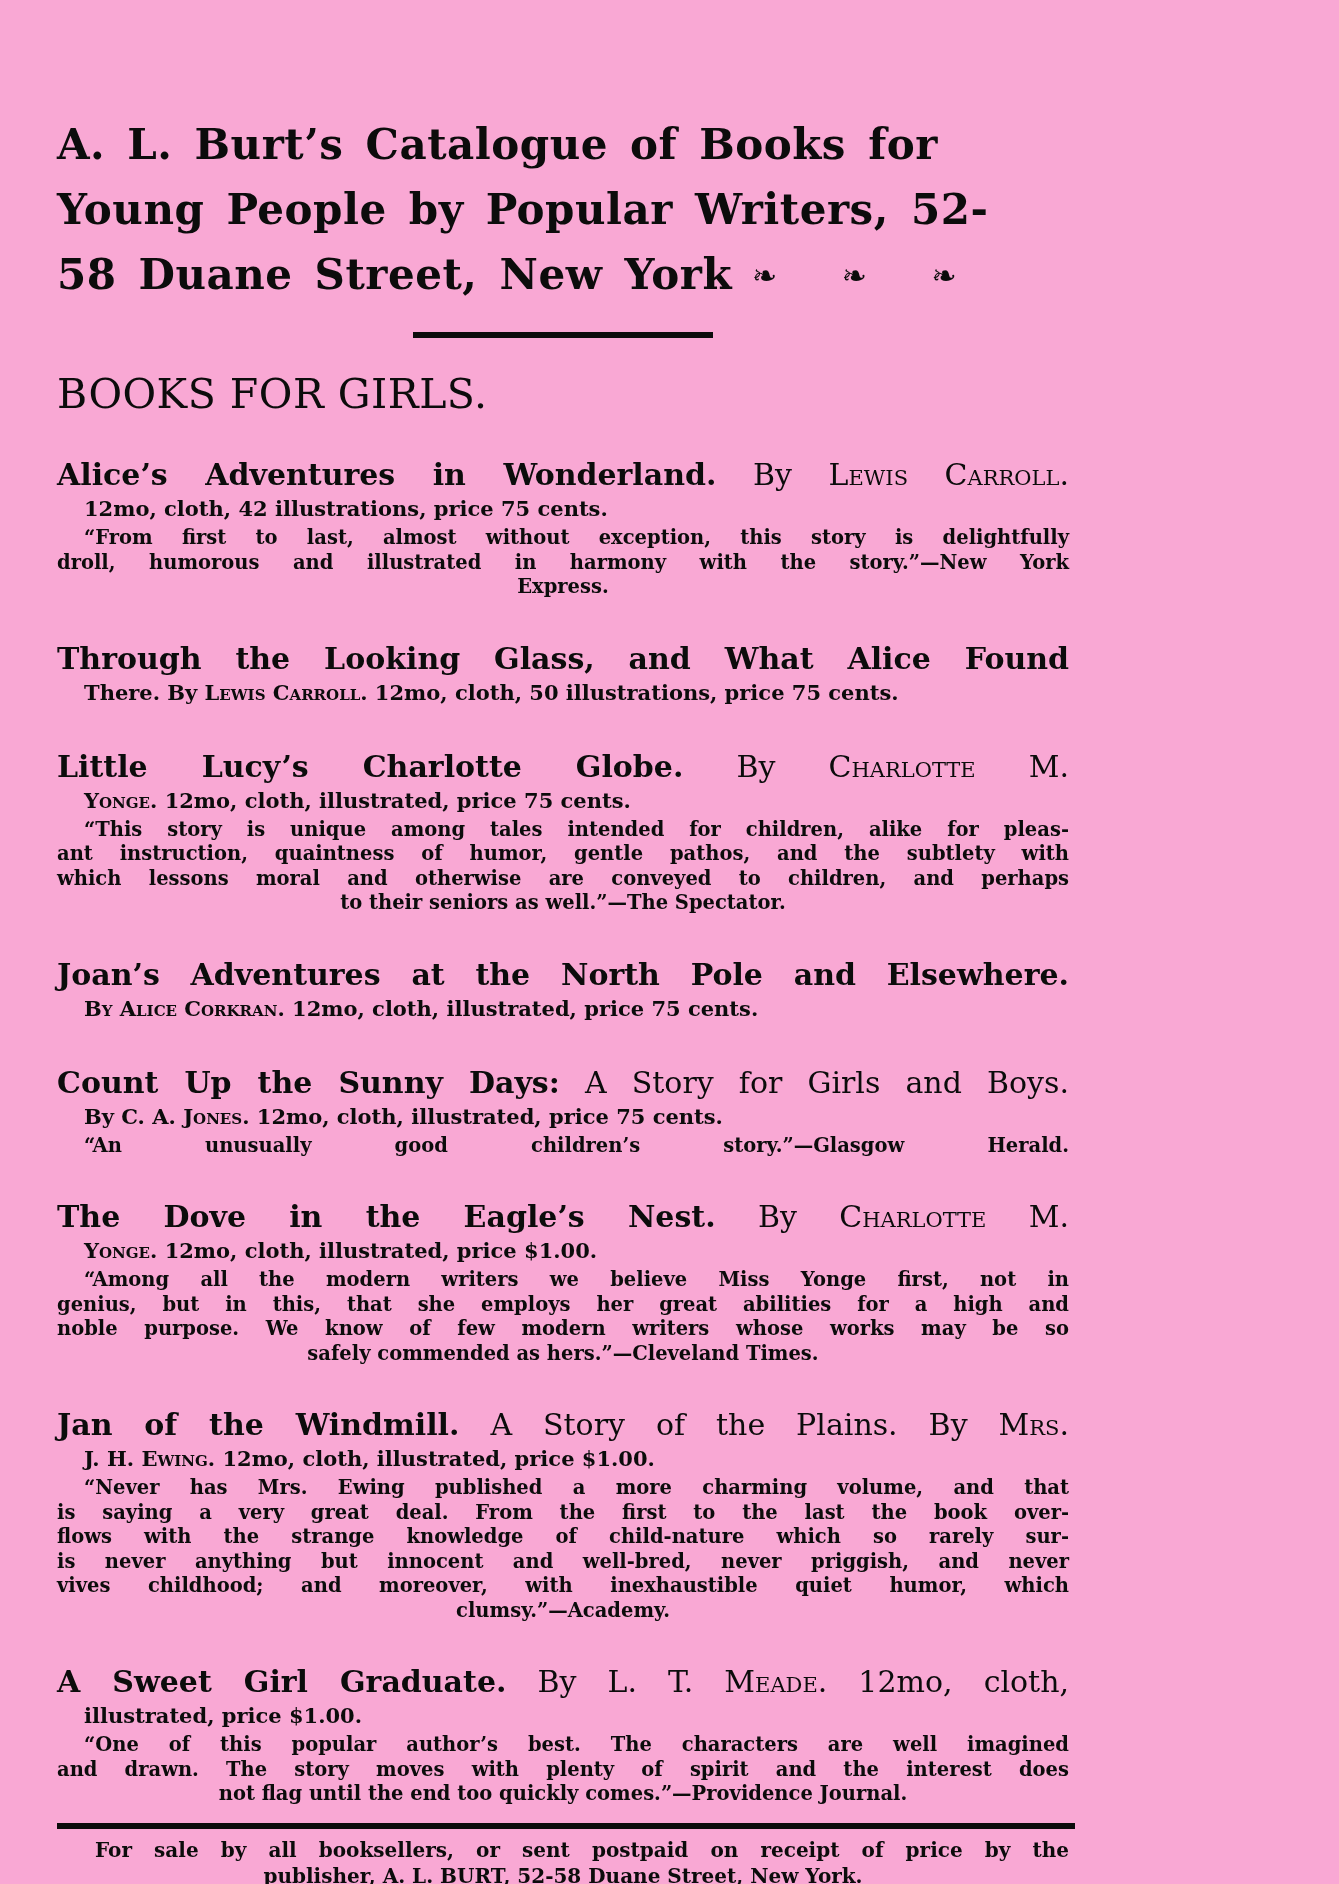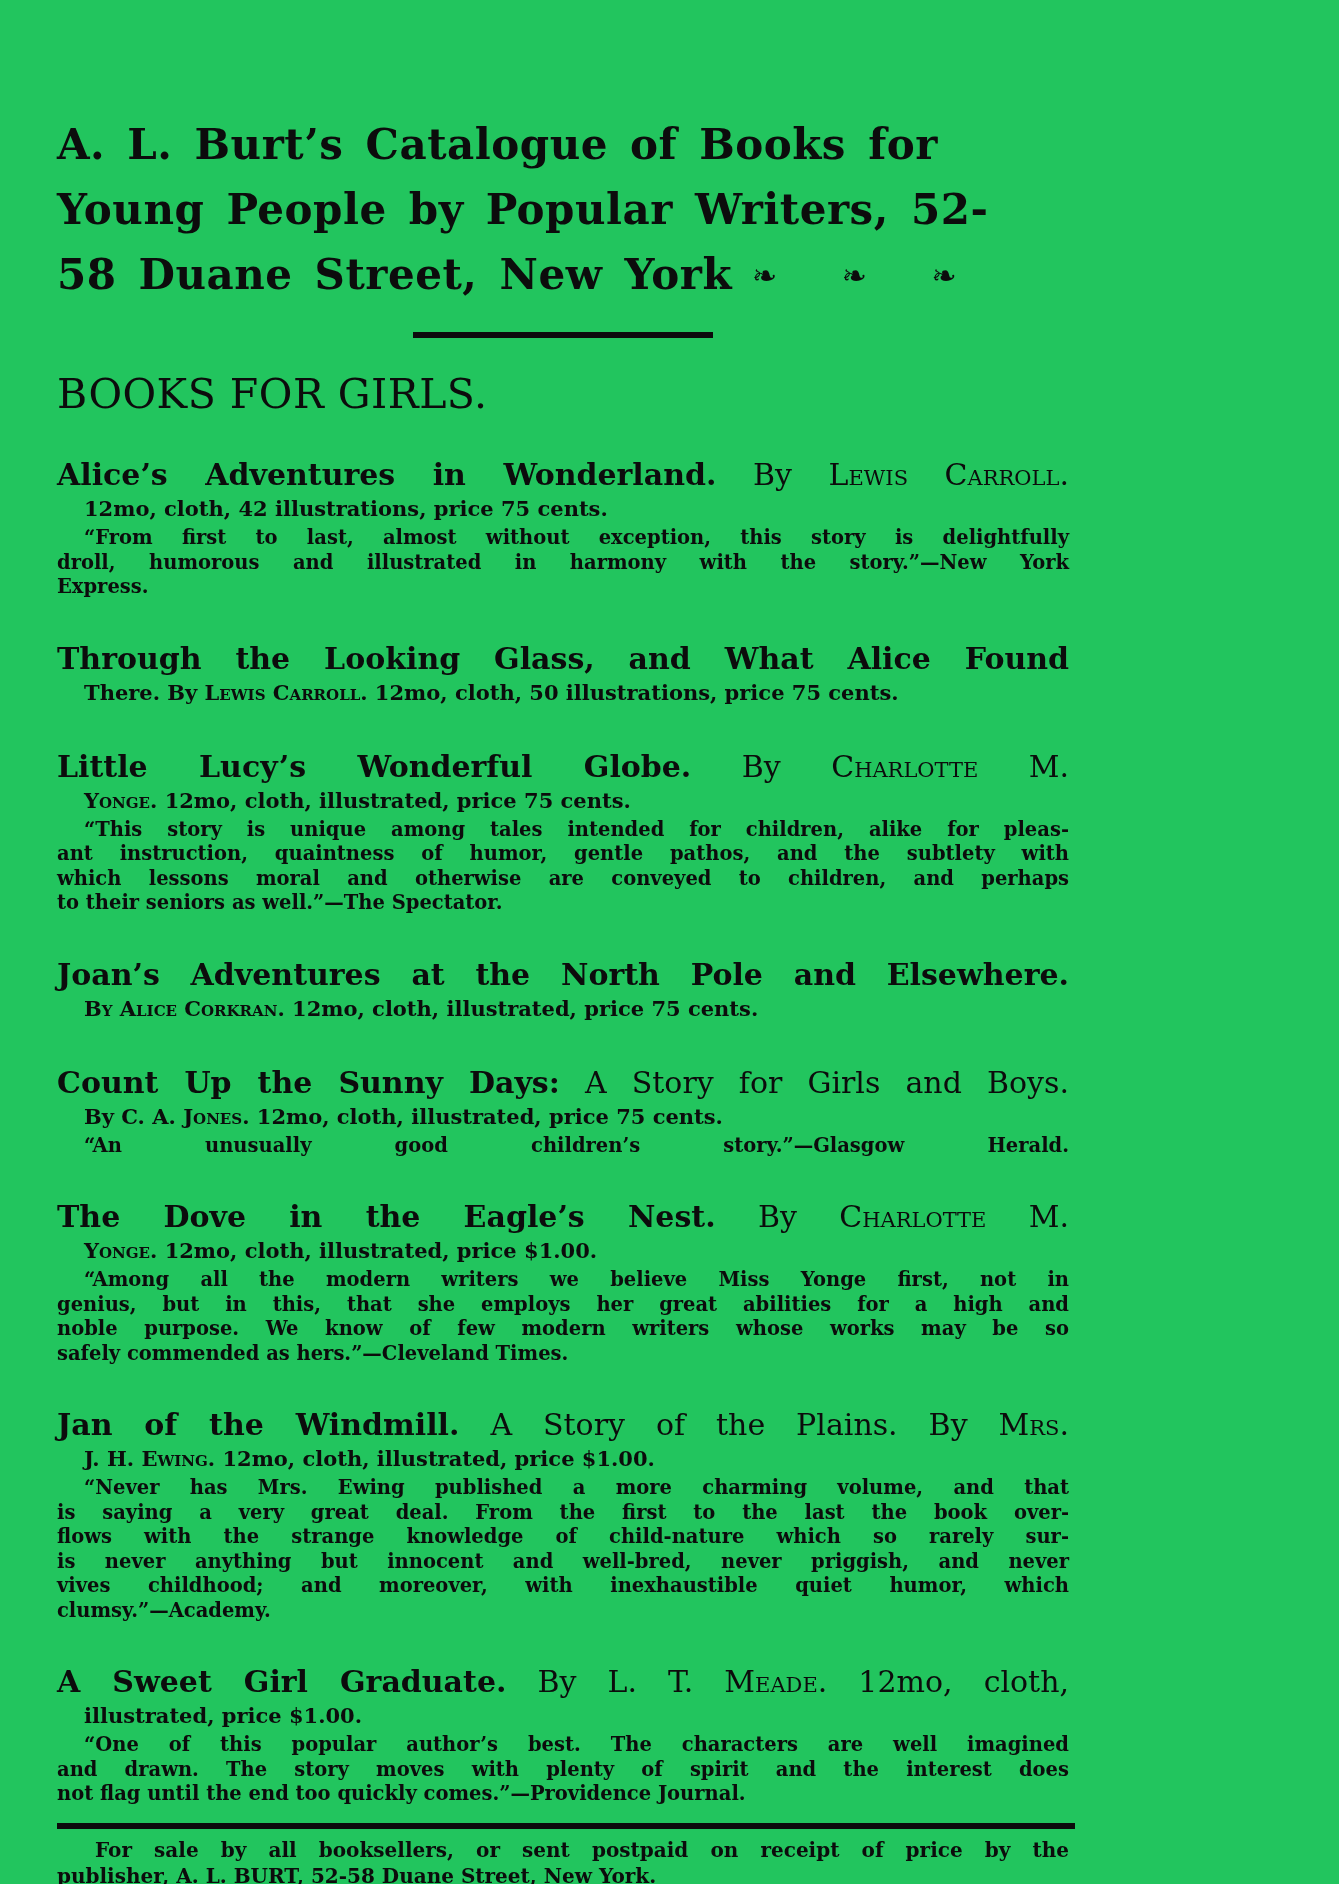--- a/index.html
+++ b/index.html
@@ -1,20 +1,20 @@
 <!DOCTYPE html>
 <html><head>
 <meta charset="utf-8">
 <style>
   html,body{margin:0;padding:0;background:#e8e8e8;}
   .scan-page{
     position:relative;
     width:1339px;
     height:1884px;
-    background:#22c55e;
+    background:#f9a8d4;
     color:#0c0c0c;
     font-family:"DejaVu Serif", serif;
     overflow:hidden;
     margin:0 auto;
   }
   .column{
     position:absolute;
     left:57px;
     top:112px;
     width:1012px;
@@ -66,21 +66,21 @@
     padding-left:27px;
     font-weight:bold;
   }
   .entry-meta .seg-p{font-weight:bold;margin-top:26px;}
   .entry-meta .seg-sc{font-weight:bold;font-variant:small-caps;}
   .entry-quote{margin-top:2px;}
   .qline{
     font-size:19.5px;
     line-height:24.5px;
     font-weight:bold;
-    text-align:left;
+    text-align:center;
   }
   .qline.j{
     text-align:justify;
     text-align-last:justify;
   }
   .qline.first{text-indent:27px;}
   .footer-divider{
     width:1018px;
     height:6px;
     background:#0c0c0c;
@@ -109,21 +109,21 @@
             <div class="qline j first">“From first to last, almost without exception, this story is delightfully</div>
             <div class="qline j">droll, humorous and illustrated in harmony with the story.”—New York</div>
             <div class="qline">Express.</div>
           </div>
         </article>
         <article class="entry">
           <div class="entry-heading"><span class="seg-b">Through the Looking Glass, and What Alice Found</span></div>
           <div class="entry-meta"><span class="seg-p">There. By </span><span class="seg-sc">Lewis Carroll.</span><span class="seg-p"> 12mo, cloth, 50 illustrations, price 75 cents.</span></div>
         </article>
         <article class="entry">
-          <div class="entry-heading"><span class="seg-b">Little Lucy’s Wonderful Globe.</span><span class="seg-p"> By </span><span class="seg-sc">Charlotte M.</span></div>
+          <div class="entry-heading"><span class="seg-b">Little Lucy’s Charlotte Globe.</span><span class="seg-p"> By </span><span class="seg-sc">Charlotte M.</span></div>
           <div class="entry-meta"><span class="seg-sc">Yonge.</span><span class="seg-p"> 12mo, cloth, illustrated, price 75 cents.</span></div>
           <div class="entry-quote">
             <div class="qline j first">“This story is unique among tales intended for children, alike for pleas-</div>
             <div class="qline j">ant instruction, quaintness of humor, gentle pathos, and the subtlety with</div>
             <div class="qline j">which lessons moral and otherwise are conveyed to children, and perhaps</div>
             <div class="qline">to their seniors as well.”—The Spectator.</div>
           </div>
         </article>
         <article class="entry">
           <div class="entry-heading"><span class="seg-b">Joan’s Adventures at the North Pole and Elsewhere.</span></div>

